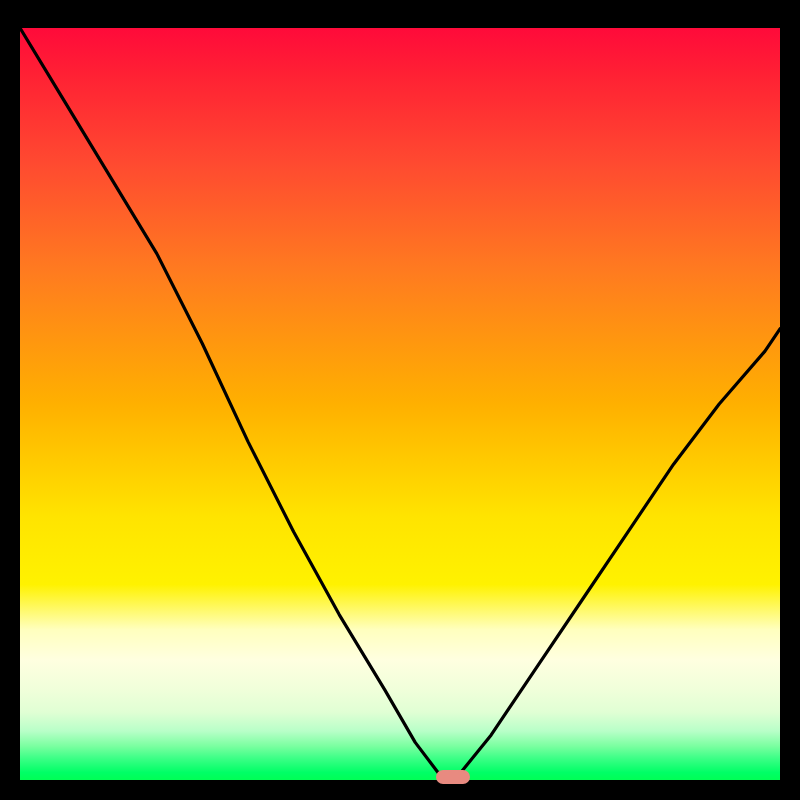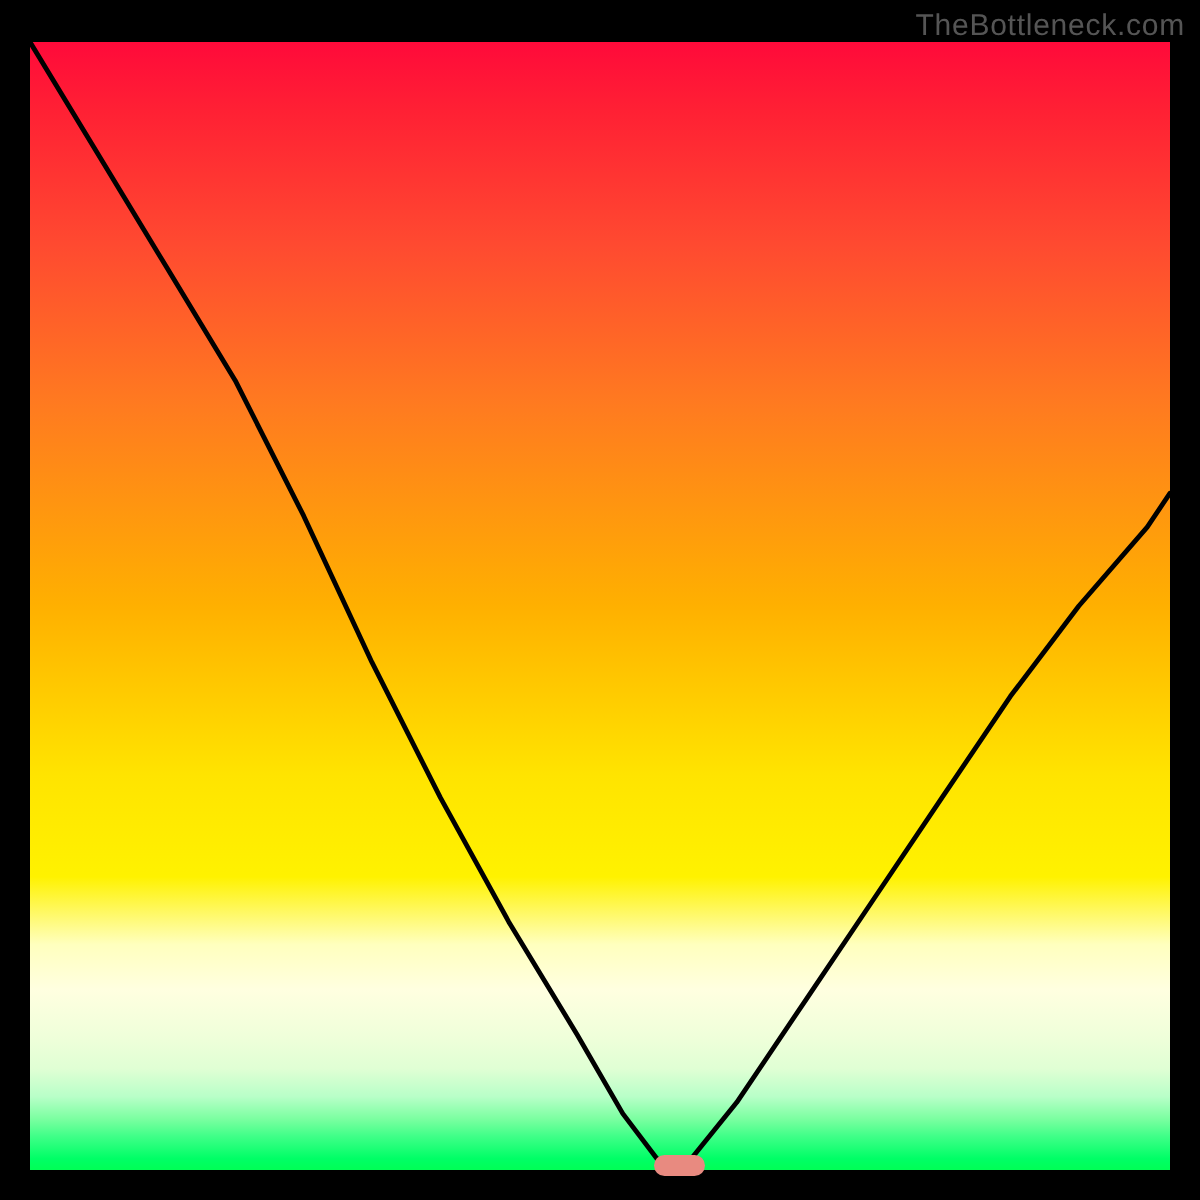--- a/index.html
+++ b/index.html
@@ -70,21 +70,20 @@
     
     left: 396px; 
     top: 730px;
     z-index: 3;
   }
 </style>
 </head>
 <body>
 
 <div class="frame">
-  <div class="watermark">TheBottleneck.com</div>
 
   <div class="plot-area">
 
     <svg class="curve" viewBox="0 0 760 752" preserveAspectRatio="none">
       <path id="curve-path" fill="none" stroke="#000" stroke-width="3.2" stroke-linecap="round" stroke-linejoin="round" d="M0.0 0.0 L45.6 75.2 L91.2 150.4 L136.8 225.6 L182.4 315.8 L228.0 413.6 L273.6 503.8 L319.2 586.6 L364.8 661.8 L395.2 714.4 L418.0 744.5 L433.2 752.0 L440.8 744.5 L471.2 706.9 L516.8 639.2 L562.4 571.5 L608.0 503.8 L653.6 436.2 L699.2 376.0 L744.8 323.4 L760.0 300.8"></path>
     </svg>
 
     <div class="minimum-marker" style="left: 416.2px; top: 742px;"></div>
   </div>
 </div>

